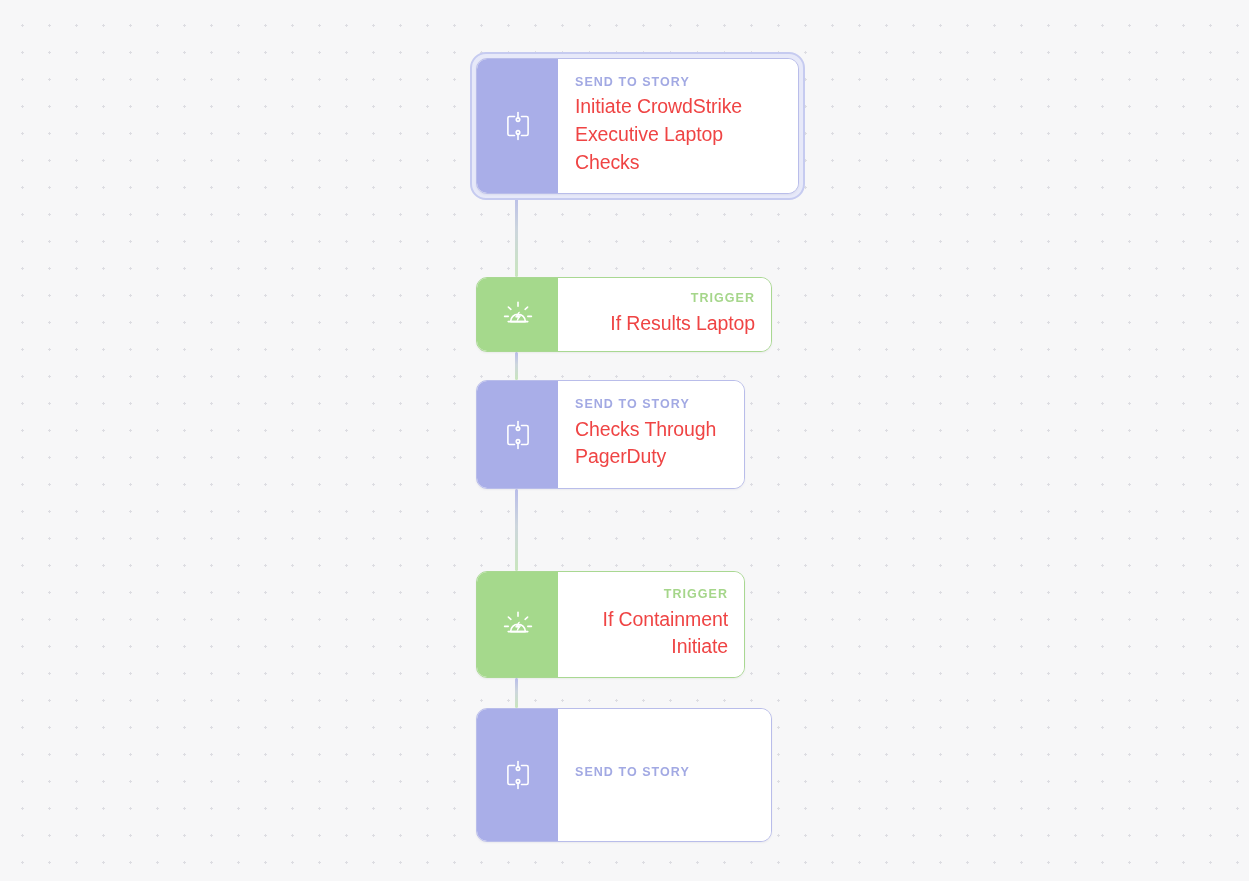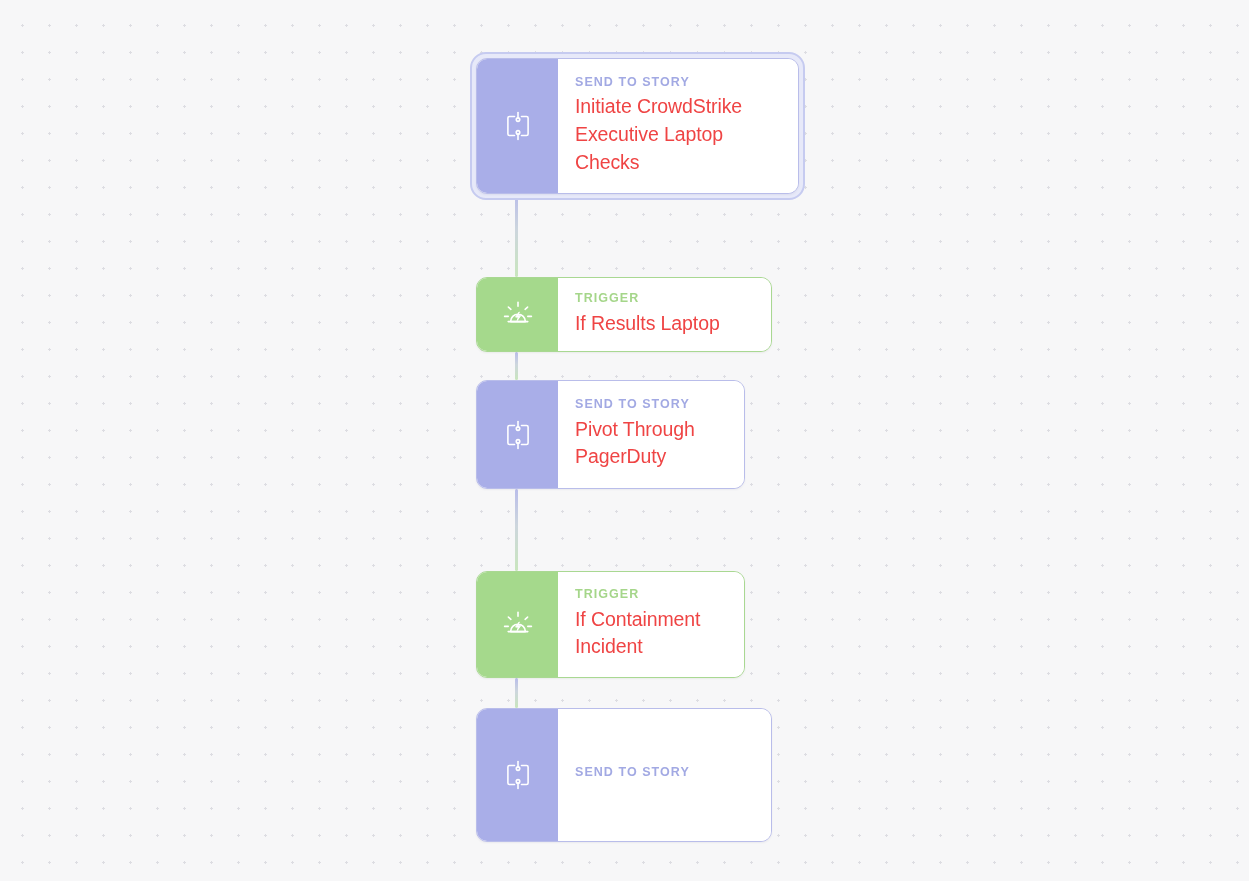--- a/index.html
+++ b/index.html
@@ -44,20 +44,21 @@
     box-sizing: border-box;
     overflow: hidden;
   }
   .node.purple {
     border: 1px solid #b9bdea;
     box-shadow: 0 1px 2px rgba(70,70,110,0.07);
   }
   .node.green {
     border: 1px solid #a9d892;
     box-shadow: 0 1px 2px rgba(70,100,60,0.07);
+    text-align: right;
   }
 
   
   .selection-ring {
     position: absolute;
     border-radius: 16px;
     border: 2px solid #c6cbf0;
     background: #e7e9f9;
     box-sizing: border-box;
   }
@@ -162,42 +163,42 @@
           <path d="M22.5 9.5 H27.5 a1.6 1.6 0 0 1 1.6 1.6 V26.9 a1.6 1.6 0 0 1 -1.6 1.6 H22.5"></path>
           <path d="M19 5.6 V11.2"></path>
           <path d="M19 26.8 V32.4"></path>
           <circle cx="19" cy="12.6" r="1.75" fill="none"></circle>
           <circle cx="19" cy="25.4" r="1.75" fill="none"></circle>
         </svg>
       </span>
     </div>
     <div class="node-body">
       <div class="kicker">SEND TO STORY</div>
-      <div class="node-title">Pivot Through PagerDuty</div>
+      <div class="node-title">Checks Through PagerDuty</div>
     </div>
   </div>
 
   <div class="node green" style="left:476px; top:571px; width:269px; height:107px;">
     <div class="icon-panel">
       <span>
         <svg width="38" height="38" viewBox="0 0 38 38" fill="none" stroke="#ffffff" stroke-width="1.6" stroke-linecap="round" stroke-linejoin="round">
           <path d="M11.6 25.6 a7.4 7.4 0 0 1 14.8 0 Z"></path>
           <path d="M9.2 25.6 H28.8"></path>
           <path d="M19 6.4 V10.2"></path>
           <path d="M9.4 11.1 L11.9 13.3"></path>
           <path d="M28.6 11.1 L26.1 13.3"></path>
           <path d="M5.6 20.4 H9.2"></path>
           <path d="M32.4 20.4 H28.8"></path>
           <path d="M20.1 16.2 L16.6 21.1 H19.4 L18.2 24.6 L21.6 19.7 H18.9 Z" fill="#ffffff" stroke-width="1"></path>
         </svg>
       </span>
     </div>
     <div class="node-body">
       <div class="kicker">TRIGGER</div>
-      <div class="node-title">If Containment Incident</div>
+      <div class="node-title">If Containment Initiate</div>
     </div>
   </div>
 
   <div class="node purple" style="left:476px; top:708px; width:296px; height:134px;">
     <div class="icon-panel">
       <span>
         <svg width="38" height="38" viewBox="0 0 38 38" fill="none" stroke="#ffffff" stroke-width="1.6" stroke-linecap="round" stroke-linejoin="round">
           <path d="M15.5 9.5 H10.5 a1.6 1.6 0 0 0 -1.6 1.6 V26.9 a1.6 1.6 0 0 0 1.6 1.6 H15.5"></path>
           <path d="M22.5 9.5 H27.5 a1.6 1.6 0 0 1 1.6 1.6 V26.9 a1.6 1.6 0 0 1 -1.6 1.6 H22.5"></path>
           <path d="M19 5.6 V11.2"></path>

